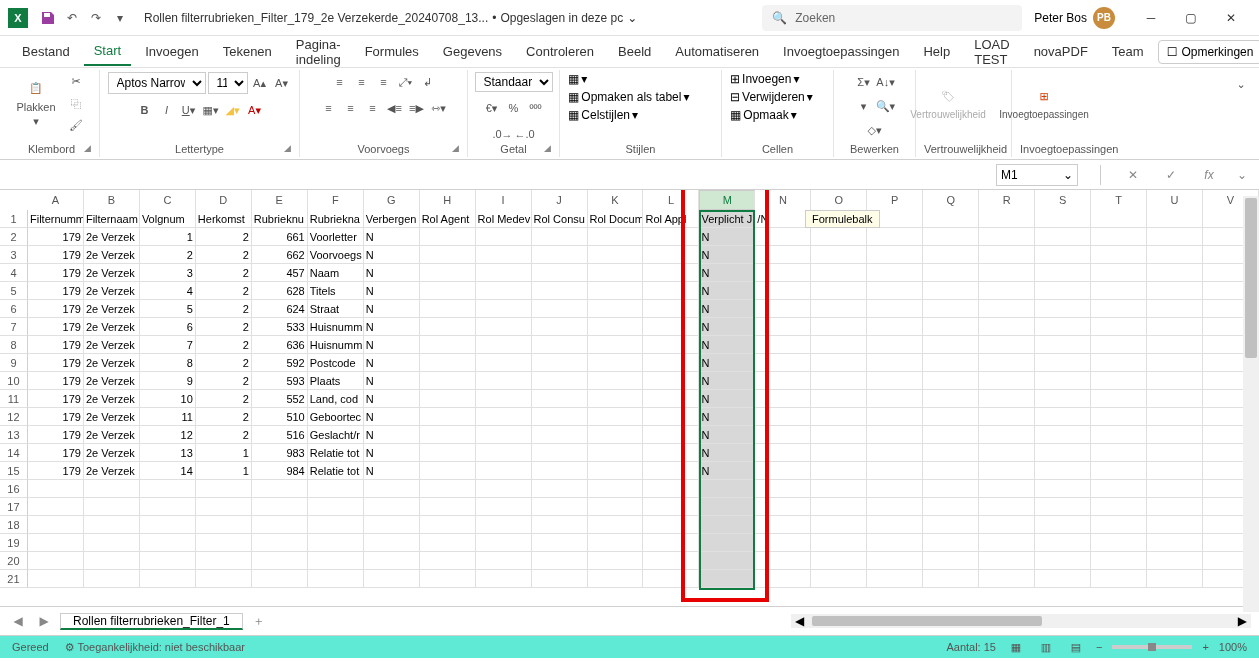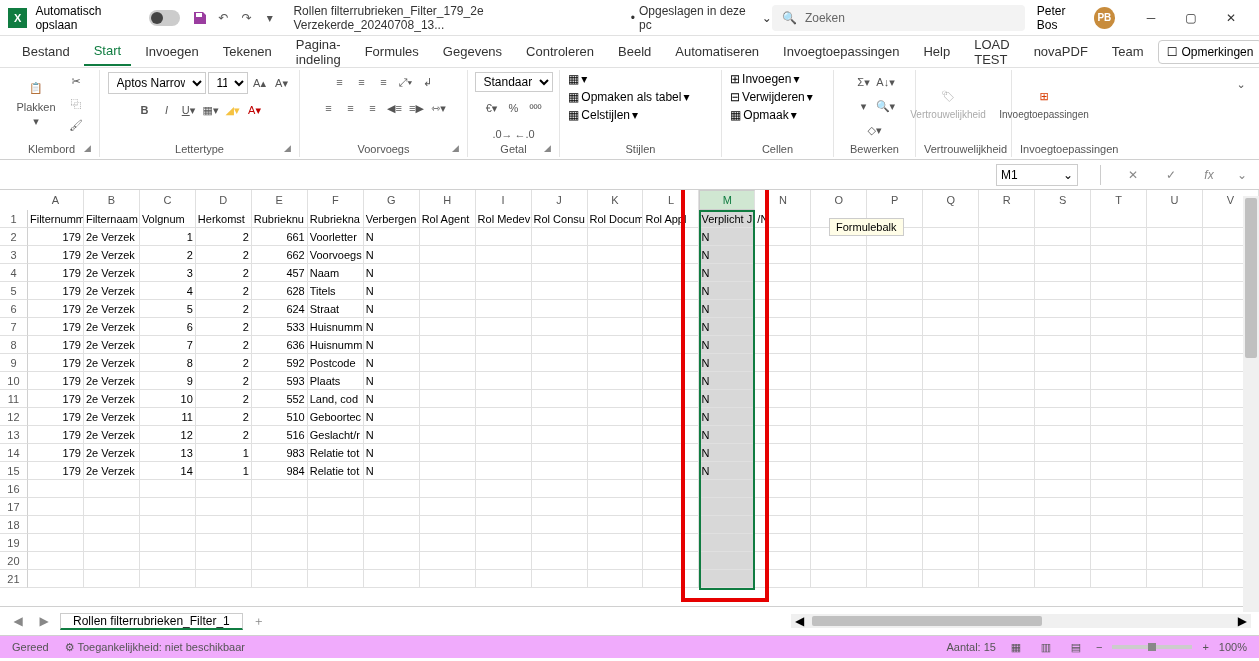--- a/index.html
+++ b/index.html
@@ -39,21 +39,21 @@
 .mini-btn { width: 20px; height: 20px; display: flex; align-items: center; justify-content: center; cursor: pointer; font-size: 11px; color: #555; }
 .sel { height: 22px; border: 1px solid #ccc; font-size: 12px; padding: 1px 4px; background: #fff; }
 .dlauncher { position: absolute; bottom: 2px; right: 3px; width: 12px; height: 12px; font-size: 9px; color: #888; cursor: pointer; }
 
 
 .fbar { height: 30px; display: flex; align-items: center; border-bottom: 1px solid #d0d0d0; padding: 2px 4px; gap: 18px; position: relative; justify-content: flex-end; }
 .namebox { width: 82px; height: 22px; border: 1px solid #ccc; display: flex; align-items: center; padding: 0 4px; font-size: 12px; justify-content: space-between; }
 .fbar-sep { width: 1px; height: 20px; background: #ccc; margin: 0 4px; }
 .fbar-ico { width: 20px; height: 20px; display: flex; align-items: center; justify-content: center; color: #888; cursor: pointer; font-size: 12px; }
 .fbar-input { flex: 1; height: 22px; padding: 0 6px; font-size: 12px; border: none; outline: none; }
-.fbar-tooltip { position: absolute; left: 829px; top: 50px; background: #fffde7; border: 1px solid #ccc; padding: 2px 6px; font-size: 11px; z-index: 10; pointer-events: none; margin-top: 8px; }
+.fbar-tooltip { position: absolute; left: 805px; top: 50px; background: #fffde7; border: 1px solid #ccc; padding: 2px 6px; font-size: 11px; z-index: 10; pointer-events: none; }
 .fbar-exp { width: 14px; height: 14px; color: #888; margin-right: 4px; cursor: pointer; }
 
 
 .grid-area { position: relative; height: 416px; overflow: hidden; }
 .colheads { display: flex; height: 20px; background: #fff; border-bottom: 1px solid #d0d0d0; margin-left: 28px; }
 .ch { width: 56px; height: 20px; border-right: 1px solid #e0e0e0; display: flex; align-items: center; justify-content: center; font-size: 11px; color: #555; background: #fff; }
 .ch.sel { background: #d0e7d2; color: #107c41; }
 .rows { display: flex; flex-direction: column; }
 .row { display: flex; height: 18px; }
 .rh { width: 28px; height: 18px; border-right: 1px solid #d0d0d0; border-bottom: 1px solid #e0e0e0; display: flex; align-items: center; justify-content: center; font-size: 11px; color: #555; background: #fff; }
@@ -65,39 +65,35 @@
 .smarttag { position: absolute; width: 18px; height: 14px; display: flex; align-items: center; justify-content: center; cursor: pointer; font-size: 9px; }
 
 
 .sheettabs { height: 30px; display: flex; align-items: center; padding: 0 8px; border-top: 1px solid #d0d0d0; border-bottom: 1px solid #d0d0d0; gap: 6px; position: relative; }
 .nav-btn { width: 20px; height: 20px; display: flex; align-items: center; justify-content: center; color: #888; cursor: pointer; }
 .sheet-tab { padding: 0 12px; border: 1px solid #ccc; border-bottom: 2px solid #107c41; background: #fff; font-size: 12px; cursor: pointer; }
 .hscroll { margin-left: auto; width: 460px; height: 14px; background: #f0f0f0; position: relative; display: flex; align-items: center; }
 .hscroll-thumb { height: 10px; background: #c0c0c0; border-radius: 2px; }
 
 
-.status { height: 22px; background: #f0abfc; display: flex; align-items: center; padding: 0 12px; font-size: 11px; color: #555; gap: 16px; }
+.status { height: 22px; background: #5eead4; display: flex; align-items: center; padding: 0 12px; font-size: 11px; color: #555; gap: 16px; }
 .status .right-area { margin-left: auto; display: flex; align-items: center; gap: 10px; }
 .view-btn { width: 20px; height: 16px; display: flex; align-items: center; justify-content: center; cursor: pointer; }
 .zoom-slider { width: 80px; height: 4px; background: #ccc; position: relative; }
 .zoom-slider::after { content: ''; position: absolute; width: 8px; height: 8px; background: #888; left: 36px; top: -2px; }
 
 
 .vscroll { position: absolute; right: 0; top: 196px; width: 16px; height: 416px; background: #f0f0f0; }
 .vscroll-thumb { width: 12px; margin: 2px; background: #c0c0c0; border-radius: 2px; }
 </style>
 </head>
 <body>
 
 <div class="title-bar">
   <div class="excel-icon">X</div>
-  <div class="autosave">
-    <span>Automatisch opslaan</span>
-    <div class="toggle"></div>
-  </div>
   <div class="qa-btn qa-save">
       <svg width="16" height="16">
         <path d="M2 2h9l3 3v9H2z M4 3v4h6V3" fill="#9b3da0" fill-rule="evenodd"></path>
       </svg>
     </div>
   <div class="qa-btn">↶</div>
   <div class="qa-btn">↷</div>
   <div class="qa-btn">▾</div>
   <div class="title-text">
     <span>Rollen filterrubrieken_Filter_179_2e Verzekerde_20240708_13...</span>

